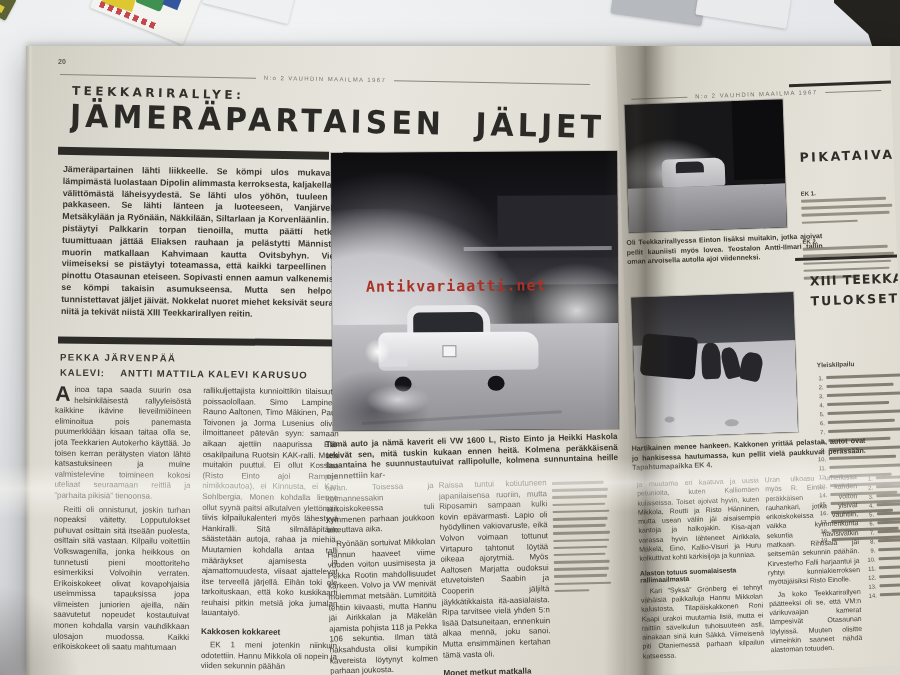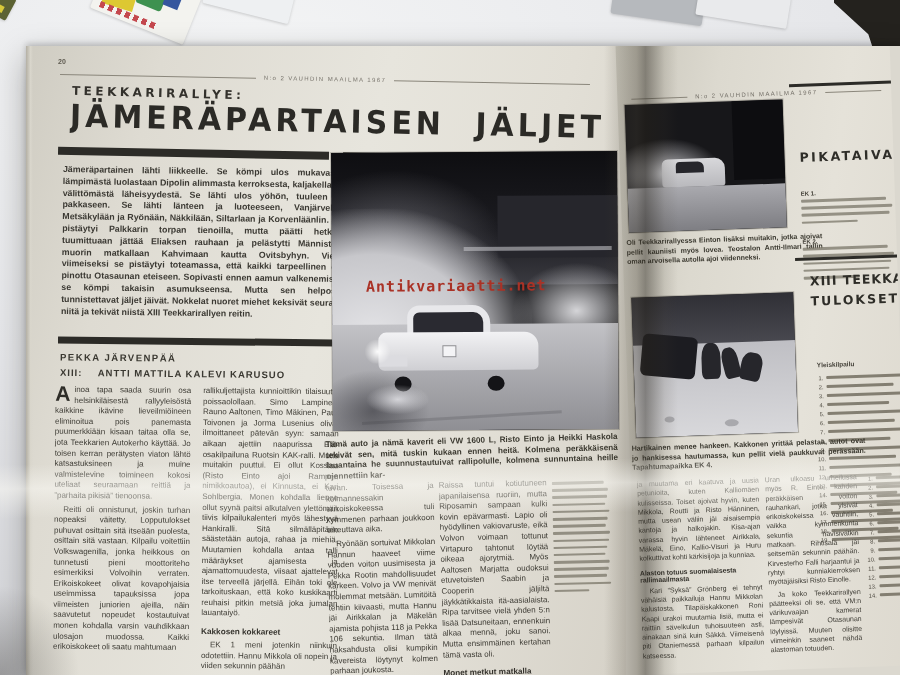--- a/index.html
+++ b/index.html
@@ -192,21 +192,21 @@
       <div class="kicker">TEEKKARIRALLYE:</div>
       <div class="headline">JÄMERÄPARTAISEN JÄLJET</div>
       <div class="hbars">
           <i></i>
           <i></i>
         </div>
       <p class="intro">Jämeräpartainen lähti liikkeelle. Se kömpi ulos mukavasta lämpimästä luolastaan Dipolin alimmasta kerroksesta, kaljakellarin välittömästä läheisyydestä. Se lähti ulos yöhön, tuuleen ja pakkaseen. Se lähti länteen ja luoteeseen, Vanjärvelle, Metsäkylään ja Ryönään, Näkkilään, Siltarlaan ja Korvenläänlin. Se pistäytyi Palkkarin torpan tienoilla, mutta päätti hetken tuumittuaan jättää Eliaksen rauhaan ja pelästytti Männistön muorin matkallaan Kahvimaan kautta Ovitsbyhyn. Vielä viimeiseksi se pistäytyi toteamassa, että kaikki tarpeellinen oli pinottu Otasaunan eteiseen. Sopivasti ennen aamun valkenemista se kömpi takaisin asumukseensa. Mutta sen helposti tunnistettavat jäljet jäivät. Nokkelat nuoret miehet keksivät seurata niitä ja tekivät niistä XIII Teekkarirallyen reitin.</p>
       <div class="midbar"></div>
       <div class="byline">PEKKA JÄRVENPÄÄ</div>
       <div class="credits">
-        <span class="cl">XIII:</span>
+        <span class="cl">KALEVI:</span>
         <span>ANTTI MATTILA  KALEVI KARUSUO</span>
       </div>
 
       <div class="cols cols-top">
         <div class="col">
           <p class="p"><span class="dropcap">A</span><span>inoa tapa saada suurin osa helsinkiläisestä rallyyleisöstä kaikkine ikävine lieveilmiöineen eliminoitua pois panemasta puumerkkiään kisaan taitaa olla se, jota Teekkarien Autokerho käyttää. Jo toisen kerran perätysten viaton lähtö katsastuksineen ja muine valmistelevine toimineen kokosi uteliaat seuraamaan reittiä ja ”parhaita pikisiä” tienoonsa.</span></p>
           <p class="p indent">Reitti oli onnistunut, joskin turhan nopeaksi väitetty. Lopputulokset puhuvat osittain sitä itseään puolesta, osittain sitä vastaan. Kilpailu voitettiin Volkswagenilla, jonka heikkous on tunnetusti pieni moottoriteho esimerkiksi Volvoihin verraten. Erikoiskokeet olivat kovapohjaisia useimmissa tapauksissa jopa viimeisten juniorien ajeilla, näin saavutetut nopeudet kostautuivat monen kohdalla varsin vauhdikkaan ulosajon muodossa. Kaikki erikoiskokeet oli saatu mahtumaan</p>
         </div>
         <div class="col">
           <p class="p">rallikuljettajista kunnioittikin tilaisuutta poissaolollaan. Simo Lampinen, Rauno Aaltonen, Timo Mäkinen, Pauli Toivonen ja Jorma Lusenius olivat ilmoittaneet pätevän syyn: samaan aikaan ajettiin naapurissa EM-osakilpailuna Ruotsin KAK-ralli. Mutta muitakin puuttui. Ei ollut Kosslaa (Risto Einto ajoi Rampen nimikkoautoa), ei Kinnusta, ei Kari Sohlbergia. Monen kohdalla lienee ollut syynä paitsi alkutalven ylettömän tiivis kilpailukalenteri myös lähestyvä Hankiralli. Sitä silmälläpitäen säästetään autoja, rahaa ja miehiä. Muutamien kohdalla antaa talli määräykset ajamisesta ja ajamattomuudesta, viisaat ajattelevat itse terveellä järjellä. Eihän toki ole tarkoituskaan, että koko kuskikaarti reuhaisi pitkin metsiä joka jumalan lauantaiyö.</p>

